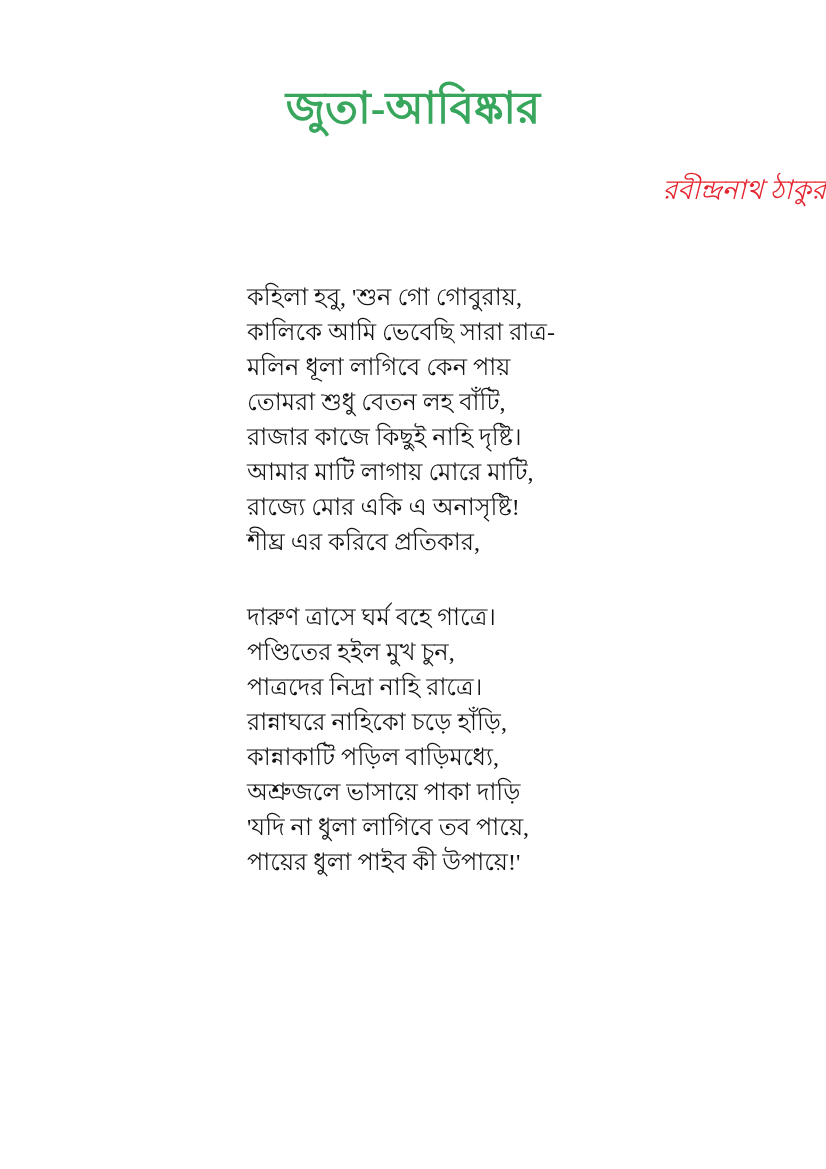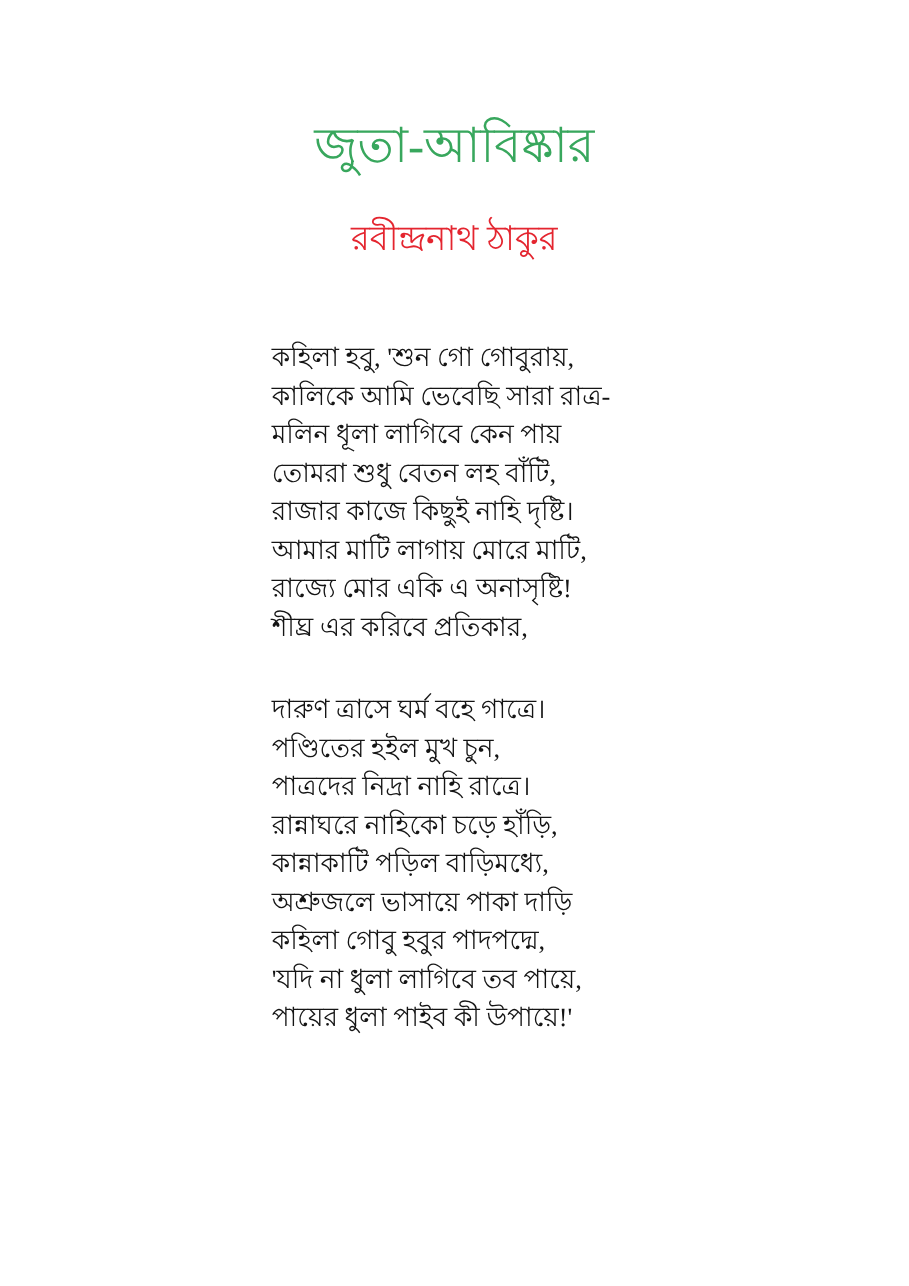--- a/index.html
+++ b/index.html
@@ -13,34 +13,35 @@
   .page{
     position:relative;
     width:826px;
     height:1169px;
     margin:0 auto;
     background:var(--page-background);
     font-family:"Liberation Serif","DejaVu Serif",serif;
     overflow:hidden;
   }
   .doc-title{
-    padding-top:104px;
+    padding-top:80px;
     text-align:center;
     font-size:44px;
     line-height:1.3;
-    font-weight:normal;
+    font-weight:bold;
     color:var(--title-green);
   }
   .doc-author{
     margin-top:36px;
-    text-align:center;
-    font-size:31px;
+    text-align:right;
+    font-size:27px;
     line-height:1.3;
     font-weight:normal;
     color:var(--author-red);
+    font-style:italic;
   }
   .poem{
     margin-top:72px;
     margin-left:247px;
     margin-right:40px;
     color:var(--body-text);
     font-size:24px;
     line-height:35px;
   }
   .stanza + .stanza{
@@ -67,18 +68,17 @@
         <div class="poem-line">রাজ্যে মোর একি এ অনাসৃষ্টি!</div>
         <div class="poem-line">শীঘ্র এর করিবে প্রতিকার,</div>
       </div>
       <div class="stanza">
         <div class="poem-line">দারুণ ত্রাসে ঘর্ম বহে গাত্রে।</div>
         <div class="poem-line">পণ্ডিতের হইল মুখ চুন,</div>
         <div class="poem-line">পাত্রদের নিদ্রা নাহি রাত্রে।</div>
         <div class="poem-line">রান্নাঘরে নাহিকো চড়ে হাঁড়ি,</div>
         <div class="poem-line">কান্নাকাটি পড়িল বাড়িমধ্যে,</div>
         <div class="poem-line">অশ্রুজলে ভাসায়ে পাকা দাড়ি</div>
-        <div class="poem-line">কহিলা গোবু হবুর পাদপদ্মে,</div>
         <div class="poem-line">'যদি না ধুলা লাগিবে তব পায়ে,</div>
         <div class="poem-line">পায়ের ধুলা পাইব কী উপায়ে!'</div>
       </div>
     </div>
 </div>
 
 </body></html>

